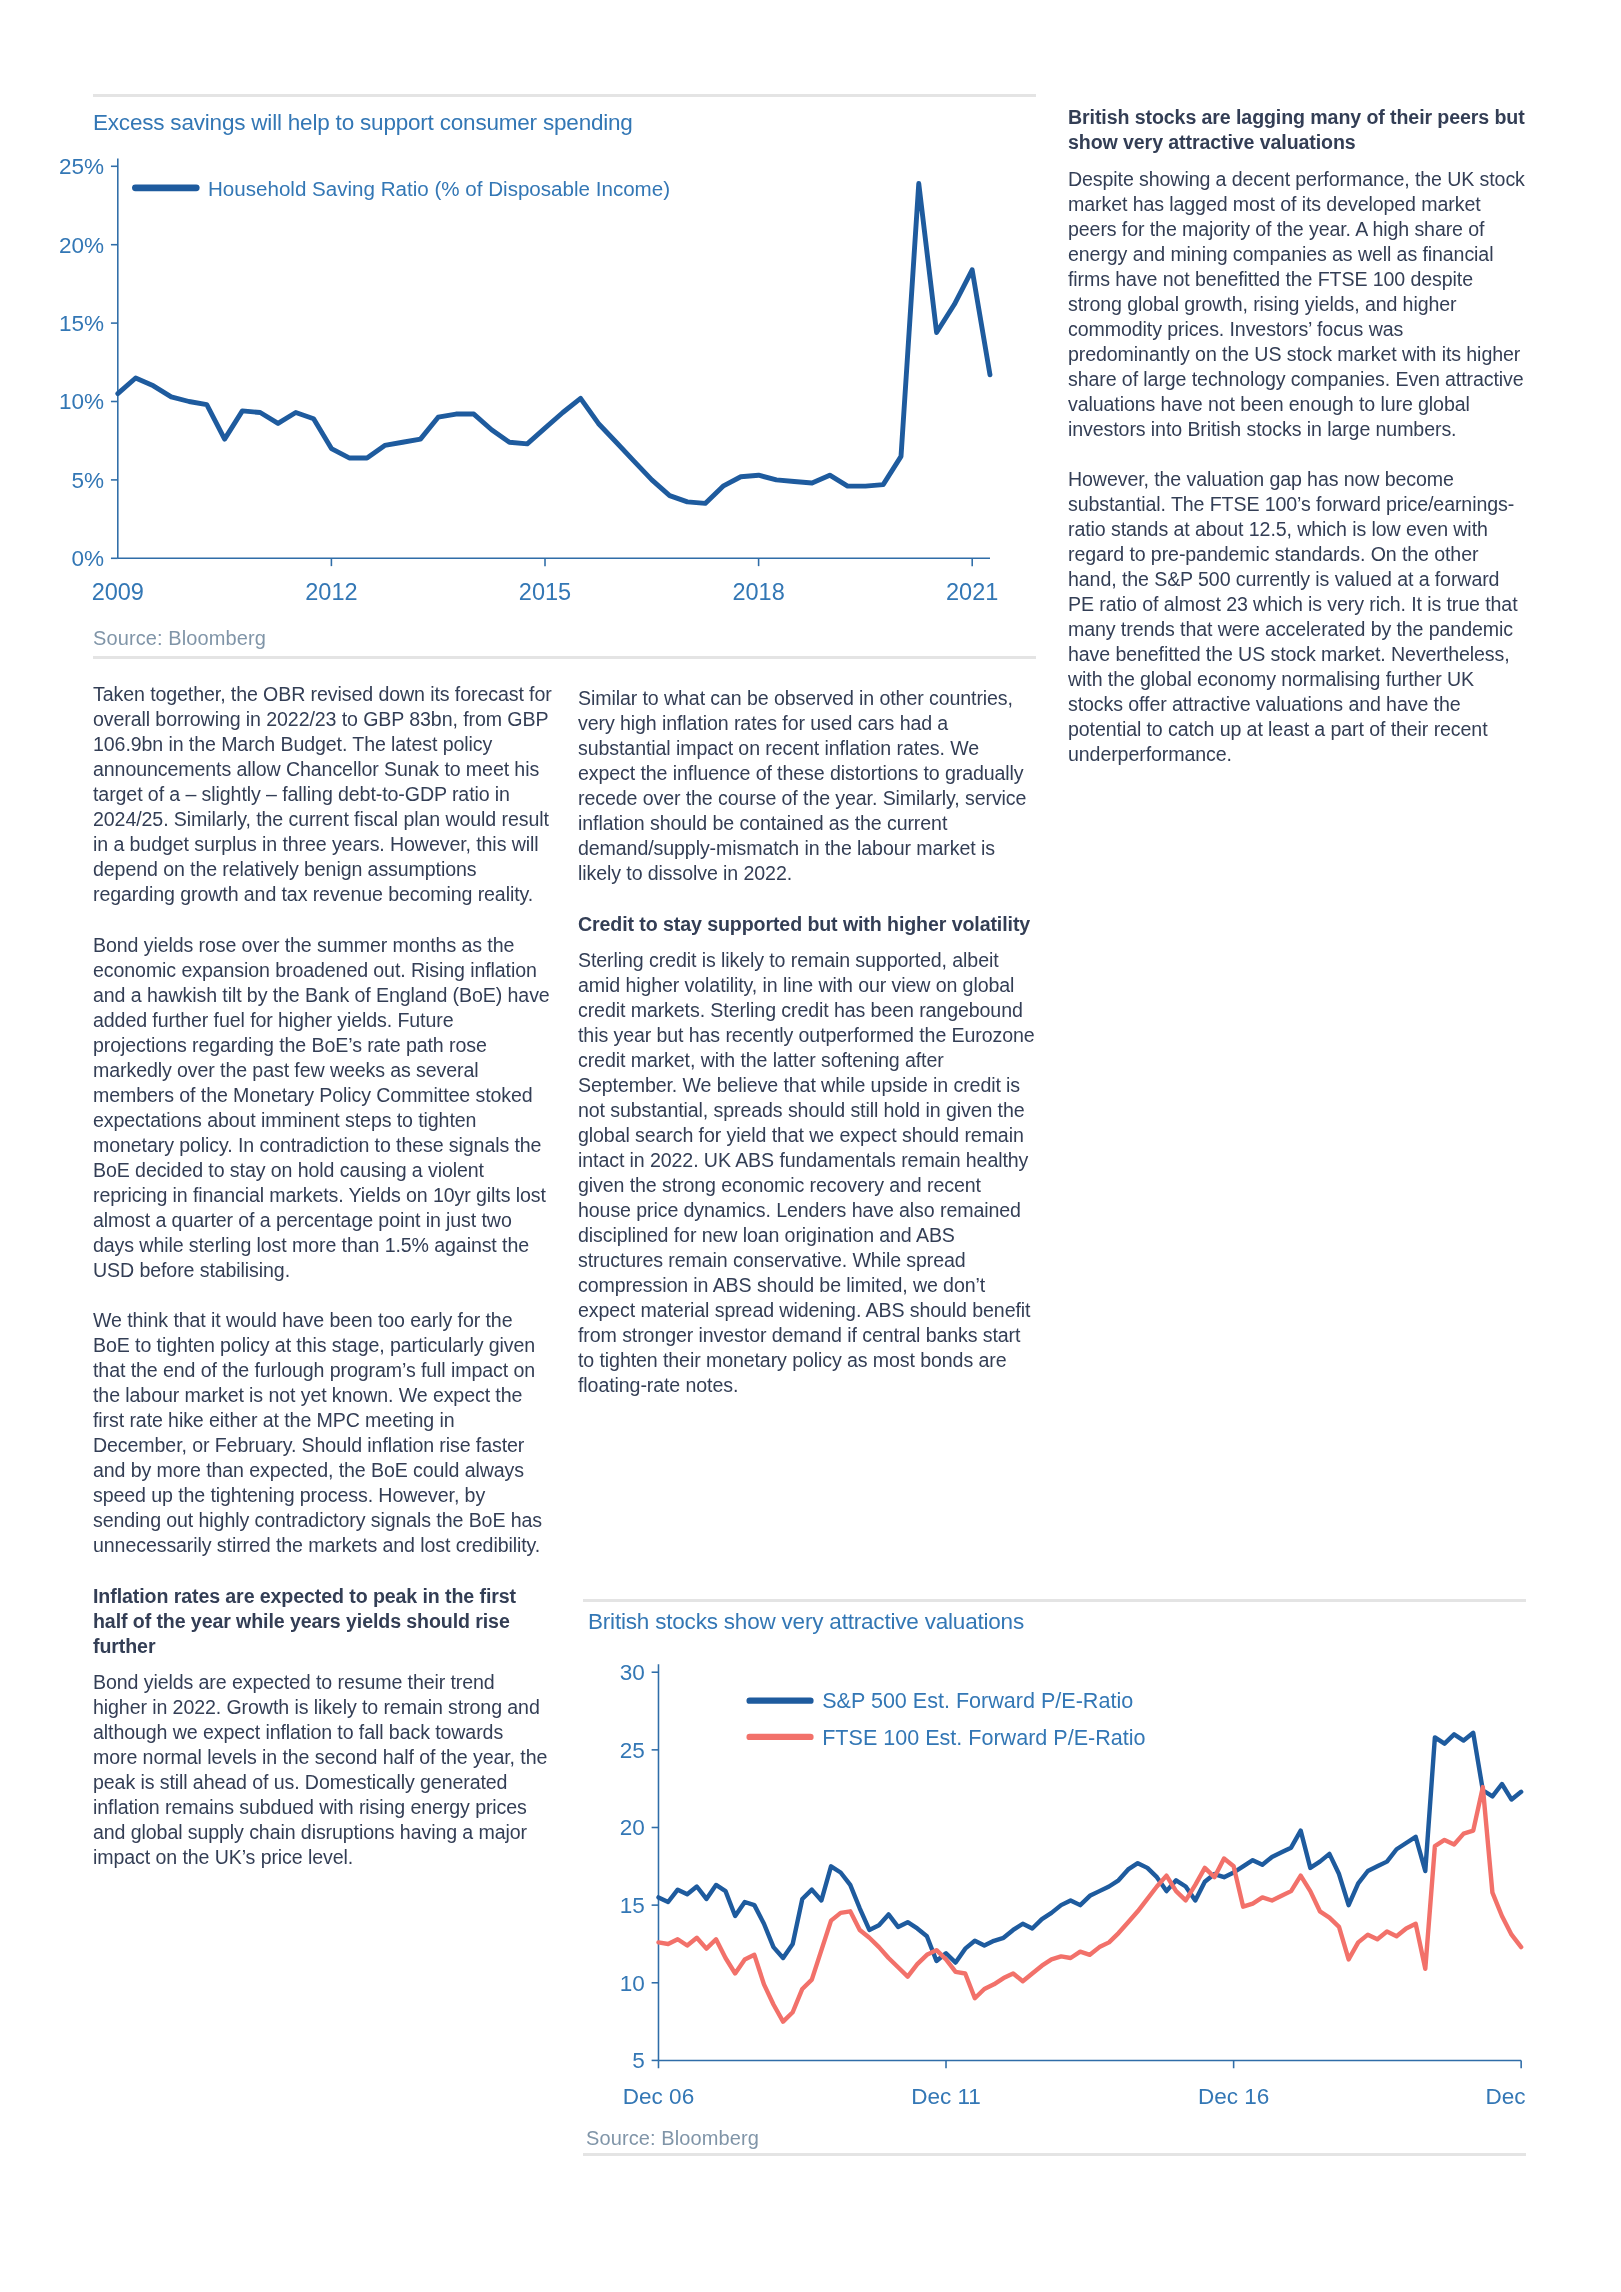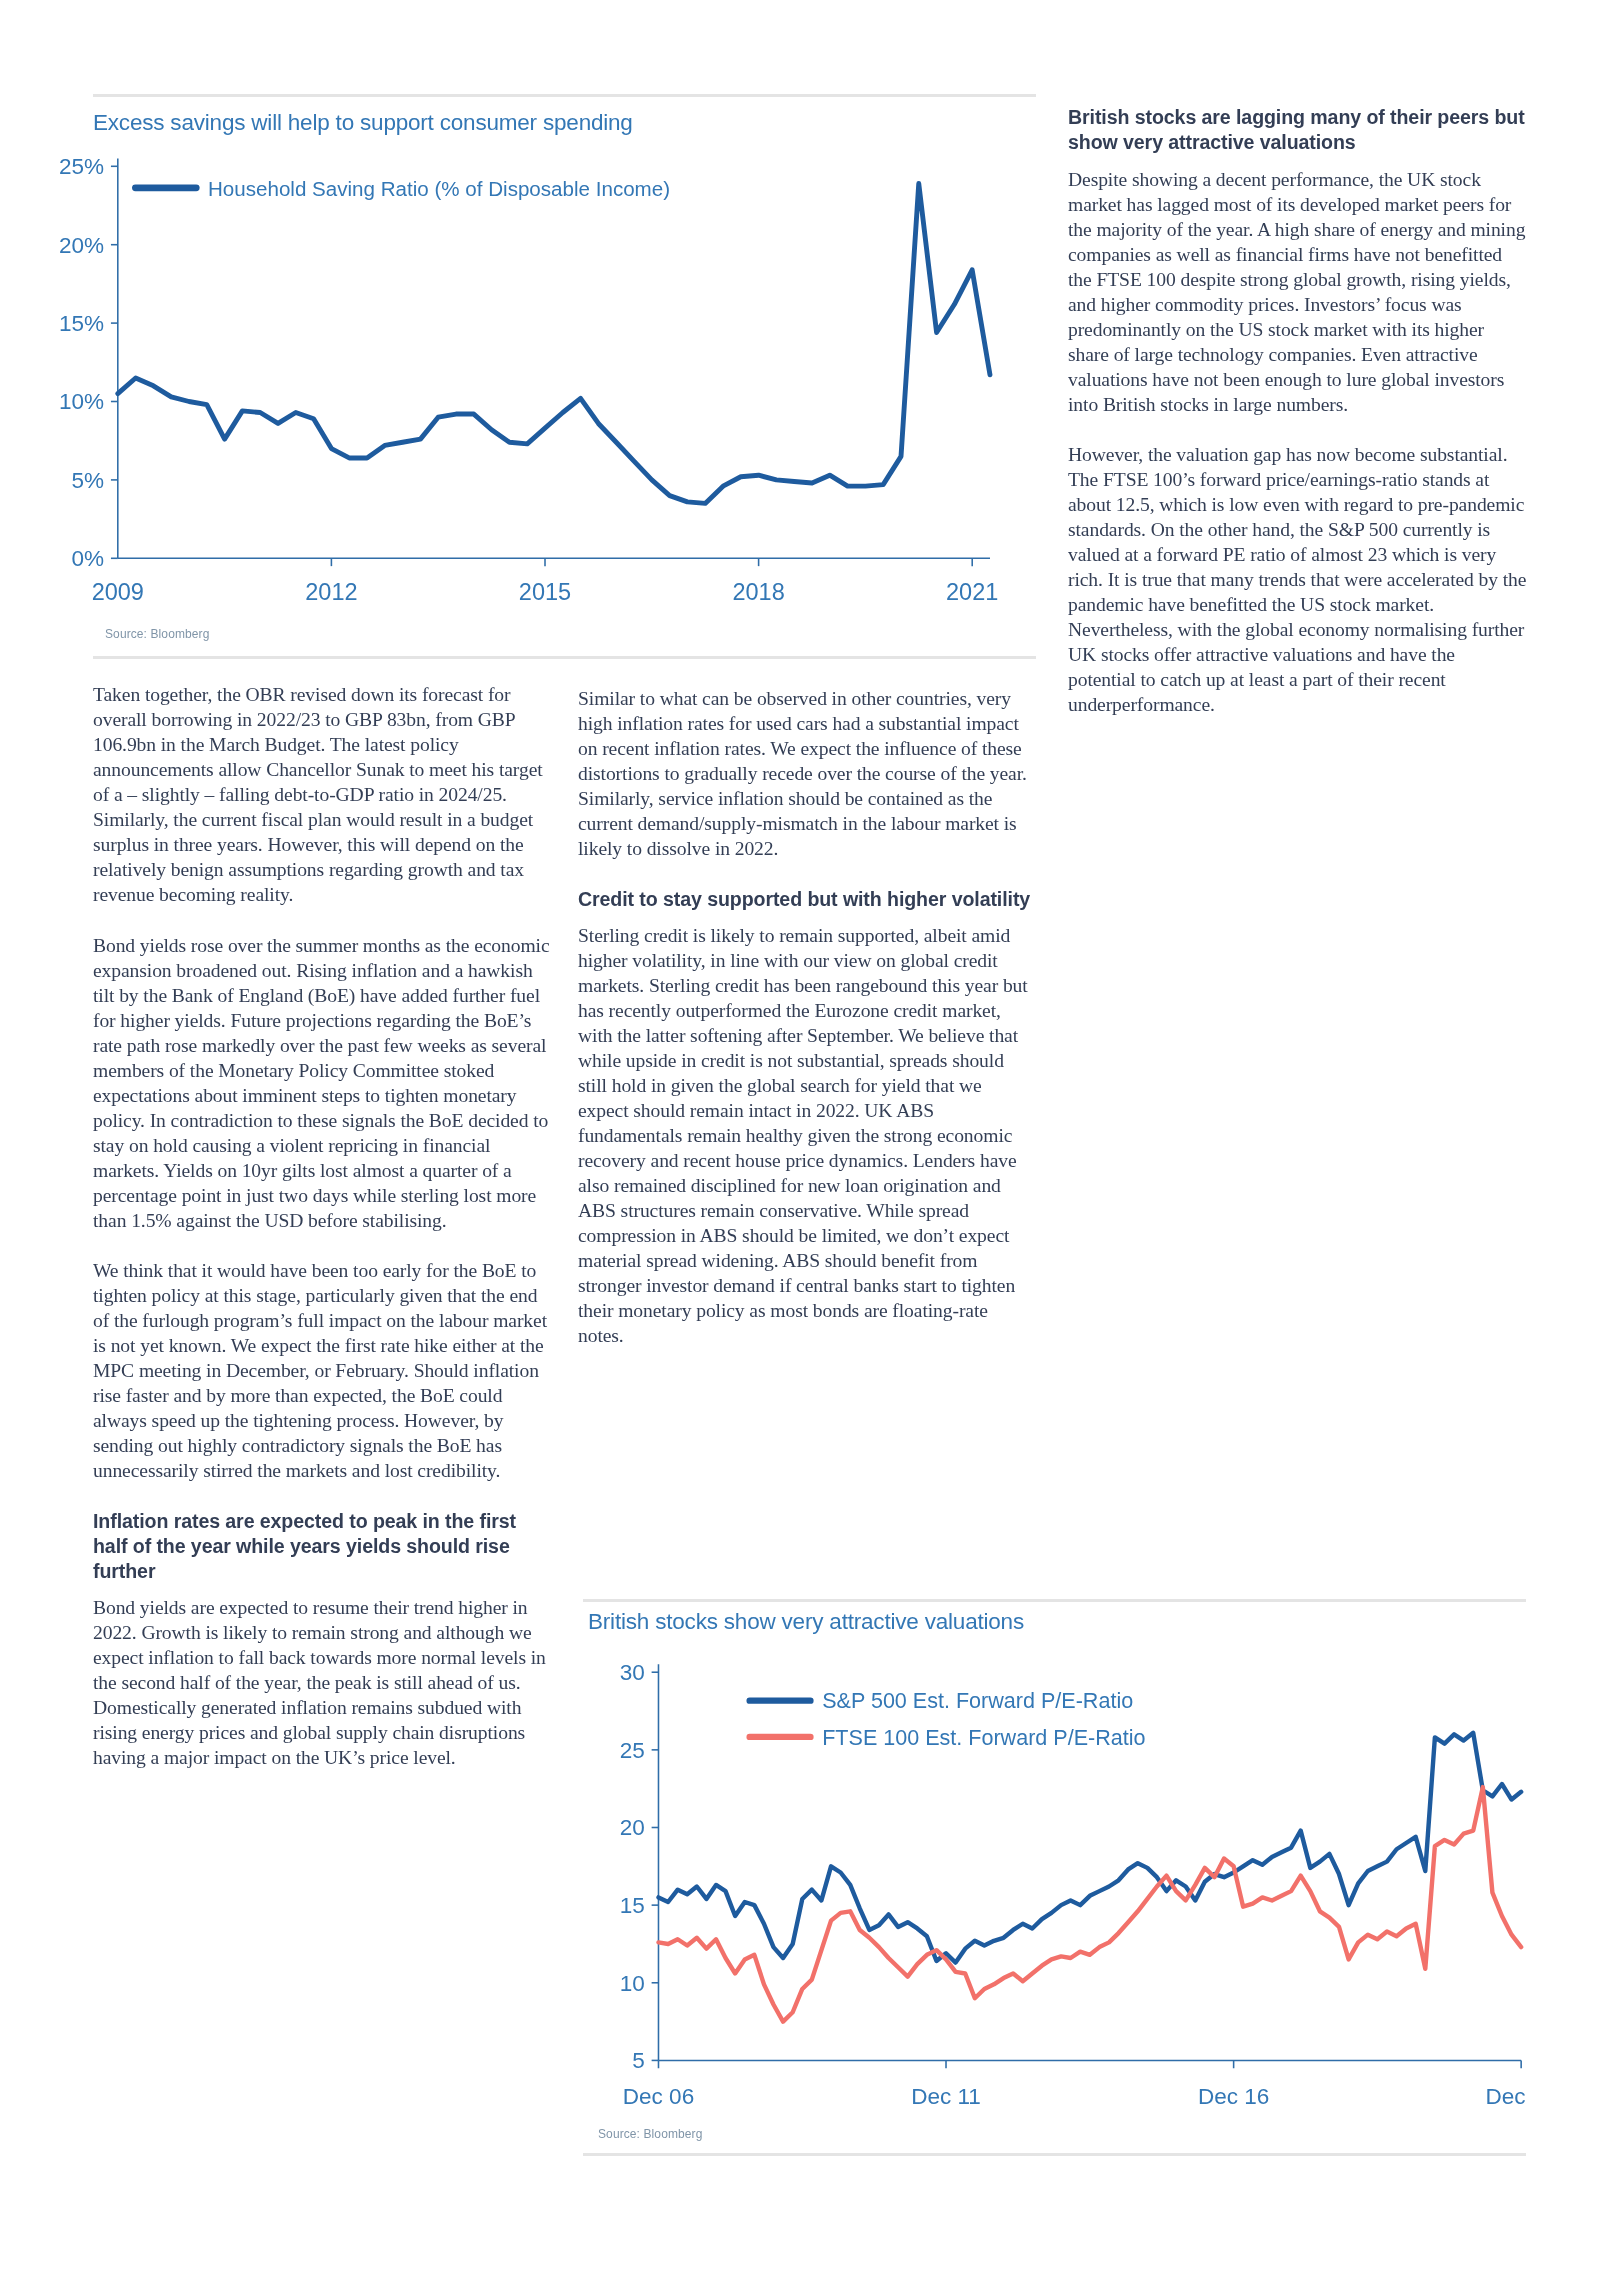--- a/index.html
+++ b/index.html
@@ -9,28 +9,28 @@
   .hr1{left:93px;top:94px;width:943px;}
   .hr2{left:93px;top:656px;width:943px;}
   .hr3{left:583px;top:1599px;width:943px;}
   .hr4{left:583px;top:2153px;width:943px;}
   .chart-title{position:absolute;font-size:22.5px;font-weight:400;color:var(--accent);letter-spacing:-0.2px;margin:0;white-space:nowrap;}
   .chart1-title{left:93px;top:110px;}
   .chart2-title{left:588px;top:1609px;text-align:right;}
   .chart-svg{position:absolute;}
   .chart1-svg{left:59px;top:127px;width:980px;height:500px;}
   .chart2-svg{left:583px;top:1627px;width:946px;height:510px;}
-  .source{position:absolute;font-size:12px;color:var(--source);letter-spacing:0.1px;margin-left:12px;}
+  .source{position:absolute;font-size:20px;color:var(--source);letter-spacing:0.1px;}
   .source1{left:93px;top:627px;}
   .source2{left:586px;top:2127px;}
   .col{position:absolute;width:459px;font-size:19.6px;line-height:25px;color:var(--text);letter-spacing:-0.1px;}
   .col-left{left:93px;top:682px;}
   .col-mid{left:578px;top:686px;}
   .col-right{left:1068px;top:98px;}
-  .col p{margin:0 0 25.5px 0;font-family:Liberation Serif, serif;}
+  .col p{margin:0 0 25.5px 0;}
   .col h3{margin:21.6px 0 11.8px 0;font-size:19.6px;line-height:25px;font-weight:700;color:var(--text);}
   .col h3.first{margin-top:7px;}
   .page-number{position:absolute;left:1503px;top:2203px;font-size:19.6px;color:var(--pagenum);}
   svg text{font-family:"Liberation Sans","DejaVu Sans",sans-serif;}
 </style>
 </head>
 <body>
 
 <div class="page">
 

